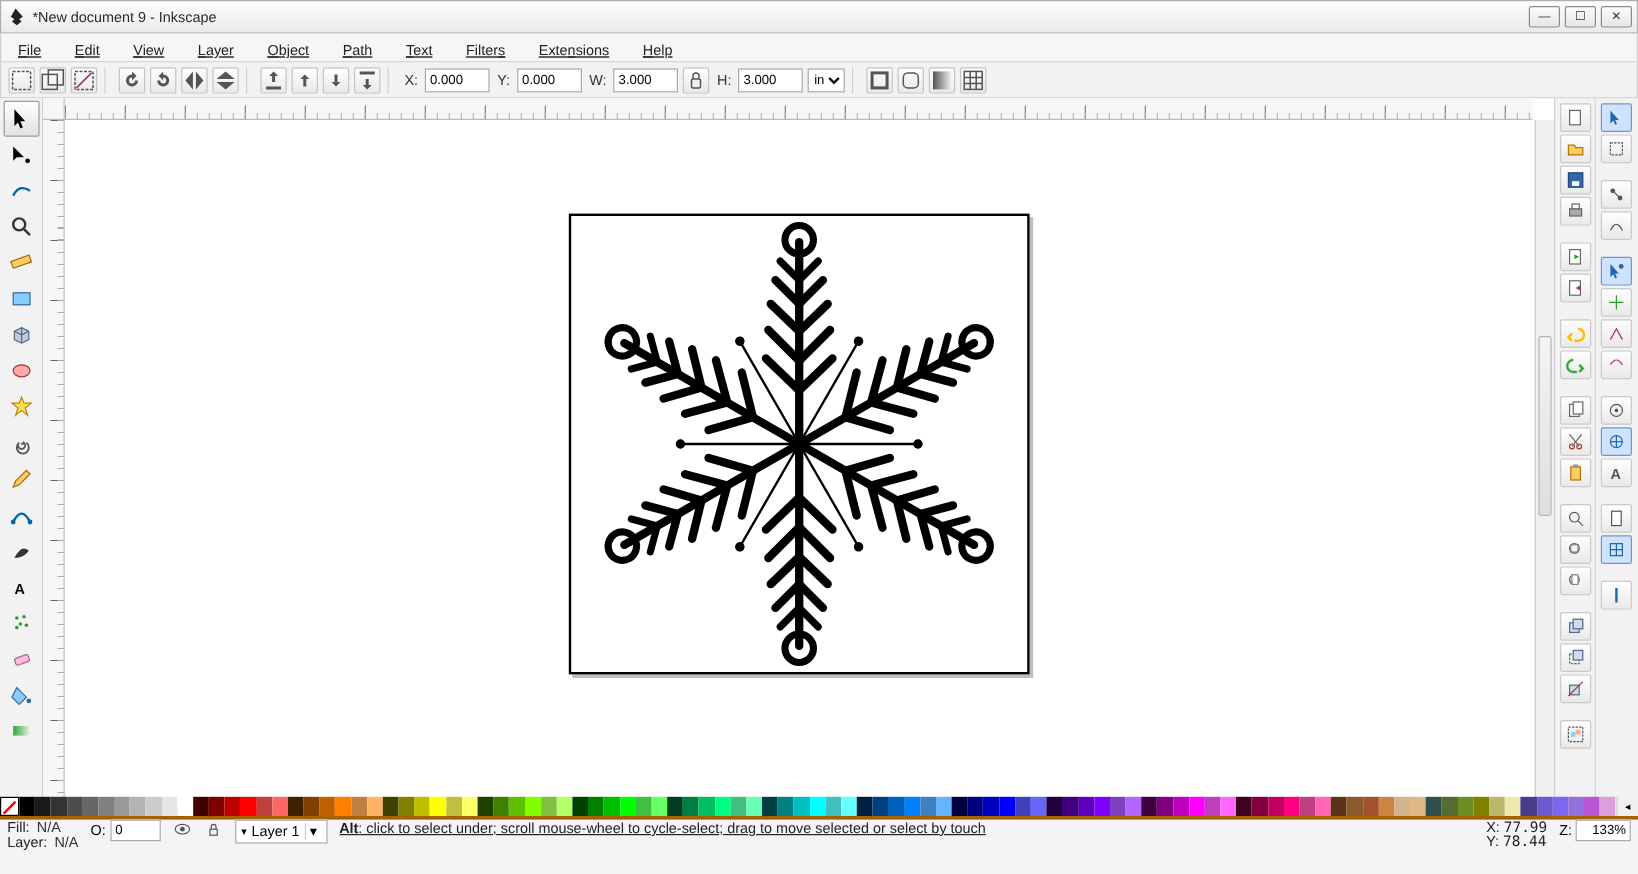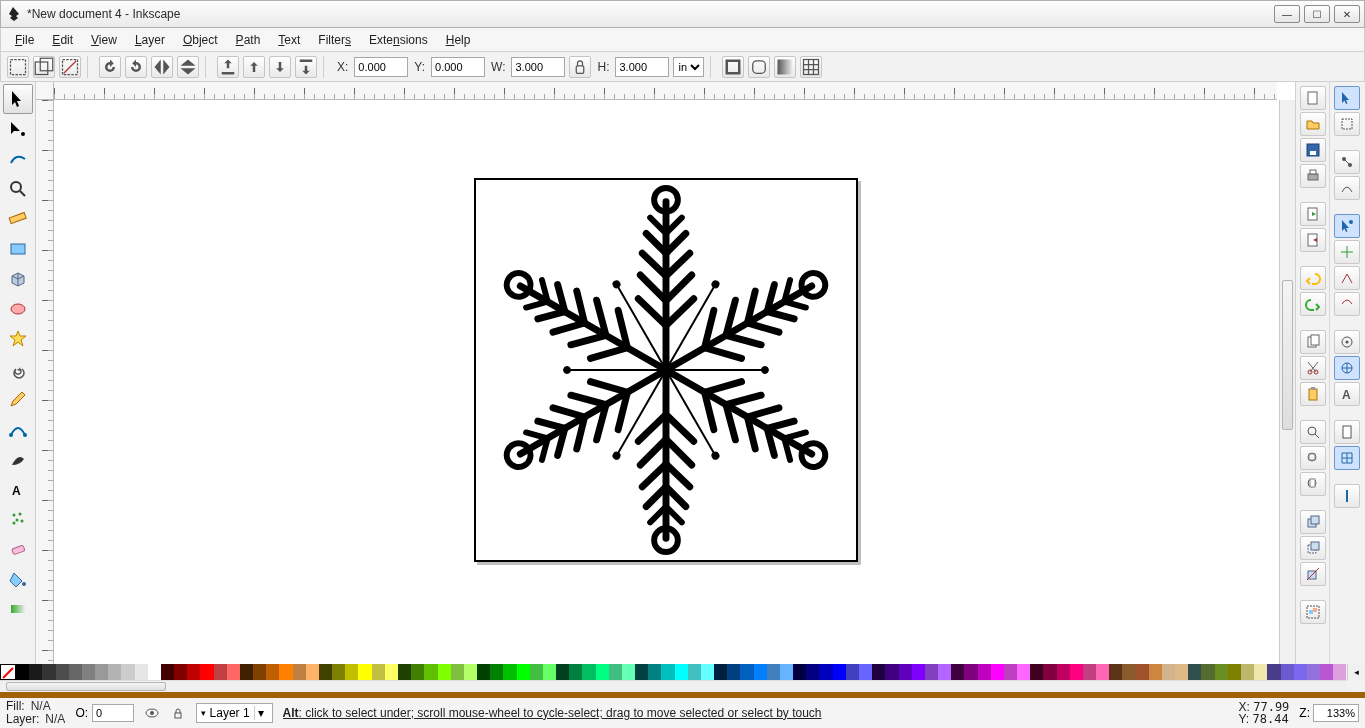--- a/index.html
+++ b/index.html
@@ -6,21 +6,21 @@
 html, body { width: 1365px; height: 728px; overflow: hidden; background: #f0f0f0; }
 
 
 .titlebar { height: 28px; background: linear-gradient(#fdfdfd,#eaeaea); border: 1px solid #b0b0b0; display: flex; align-items: center; padding: 0 4px; }
 .titlebar .app-icon { width: 16px; height: 16px; margin-right: 6px; }
 .titlebar .title { flex: 1; color: #2a2a2a; }
 .titlebar .win-btns { display: flex; gap: 4px; }
 .titlebar .win-btn { width: 26px; height: 18px; border: 1px solid #8b8b8b; background: linear-gradient(#fdfdfd,#e5e5e5); border-radius: 2px; display: flex; align-items: center; justify-content: center; font-size: 10px; color:#333; }
 
 
-.menubar { height: 24px; background: #f6f6f6; border: 1px solid #d0d0d0; border-top: none; display: flex; align-items: center; padding: 0 6px; gap: 2px; }
+.menubar { height: 24px; background: #f6f6f6; border: 1px solid #d0d0d0; border-top: none; display: flex; align-items: flex-end; padding: 0 6px; gap: 12px; text-decoration: underline; }
 .menubar span { padding: 2px 8px; color: #222; }
 .menubar span u { text-decoration: underline; }
 
 
 .optbar { height: 30px; background: #f2f2f2; border: 1px solid #d0d0d0; border-top: none; display: flex; align-items: center; padding: 0 6px; gap: 4px; }
 .optbar .tb { width: 22px; height: 22px; border: 1px solid #c5c5c5; background: linear-gradient(#fefefe,#e9e9e9); border-radius: 2px; display:flex; align-items:center; justify-content:center; }
 .optbar .sep { width: 6px; height: 22px; border-left: 1px solid #cfcfcf; margin: 0 2px; }
 .optbar .lbl { color: #333; padding: 0 2px; }
 .optbar input.spin { width: 54px; height: 20px; border: 1px solid #a8a8a8; background: #fff; padding: 0 3px; font-size: 11px; }
 .optbar select.unit { height: 20px; border: 1px solid #a8a8a8; background:#fff; font-size: 11px; }
@@ -69,21 +69,21 @@
 .palette-row { position: absolute; left:0; right:0; bottom: 0; height: 16px; display:flex; }
 .palette-row .none { width:16px; height:16px; background:#fff; border:1px solid #000; position:relative; }
 .palette-row .none::after { content:""; position:absolute; left:0; right:0; top:50%; border-top:2px solid red; transform:rotate(-45deg); }
 .palette-row .swatches { flex:1; display:flex; height:16px; }
 .palette-row .swatches div { flex:1; height:16px; }
 .palette-row .end { width:18px; height:16px; background:#f0f0f0; border-left:1px solid #ccc; display:flex; align-items:center; justify-content:center; font-size:9px; }
 .palette-scroll { position:absolute; left:0; right:18px; bottom:-12px; height:12px; background:#f0f0f0; border-top:1px solid #ddd; }
 .palette-scroll .thumb { position:absolute; left:6px; width:160px; top:1px; bottom:1px; background:linear-gradient(#f4f4f4,#dedede); border:1px solid #b5b5b5; border-radius:2px; }
 
 
-.statusbar { position: absolute; left:0; right:0; bottom:0; height: 36px; background: #f4f4f4; border-top: 6px solid #a16207; display:flex; align-items:center; padding: 0 6px; gap: 10px; }
+.statusbar { position: absolute; left:0; right:0; bottom:0; height: 48px; background: #f4f4f4; border-top: 3px solid #a16207; display:flex; align-items:flex-start; padding: 0 6px; gap: 10px; }
 .statusbar .fillstroke { display:flex; flex-direction:column; line-height:13px; color:#222; }
 .statusbar .fillstroke span.v { margin-left: 6px; color:#333; }
 .statusbar .opacity { display:flex; align-items:center; gap:4px; }
 .statusbar .opacity input { width:42px; height:18px; border:1px solid #a8a8a8; padding:0 3px; font-size:11px; }
 .statusbar .layer-sel { height:20px; border:1px solid #a8a8a8; background:#fff; display:flex; align-items:center; padding:0 4px; gap:4px; font-size:11px; }
 .statusbar .layer-sel .dd { width:14px; text-align:center; border-left:1px solid #ccc; }
 .statusbar .hint { flex:1; color:#222; font-size:11px; white-space:nowrap; overflow:hidden; text-overflow:ellipsis;text-decoration:underline; }
 .statusbar .coords { display:flex; flex-direction:column; line-height:12px; font-family: monospace; font-size:11px; color:#222; }
 .statusbar .zoom { display:flex; align-items:center; gap:3px; }
 .statusbar .zoom input { width:46px; height:18px; border:1px solid #a8a8a8; padding:0 3px; font-size:11px; text-align:right; }
@@ -92,21 +92,21 @@
 </style>
 </head>
 <body>
 
 <div class="titlebar">
   <span class="app-icon">
     <svg viewBox="0 0 16 16">
         <path d="M8 1l6 7-3 2 2 2-4 3-4-3 2-2-3-2z" fill="#222"></path>
       </svg>
   </span>
-  <span class="title">*New document 4 - Inkscape</span>
+  <span class="title">*New document 9 - Inkscape</span>
   <div class="win-btns">
     <div class="win-btn">—</div>
     <div class="win-btn">☐</div>
     <div class="win-btn">✕</div>
   </div>
 </div>
 
 <div class="menubar">
   <span><u>F</u>ile</span>
   <span><u>E</u>dit</span>

